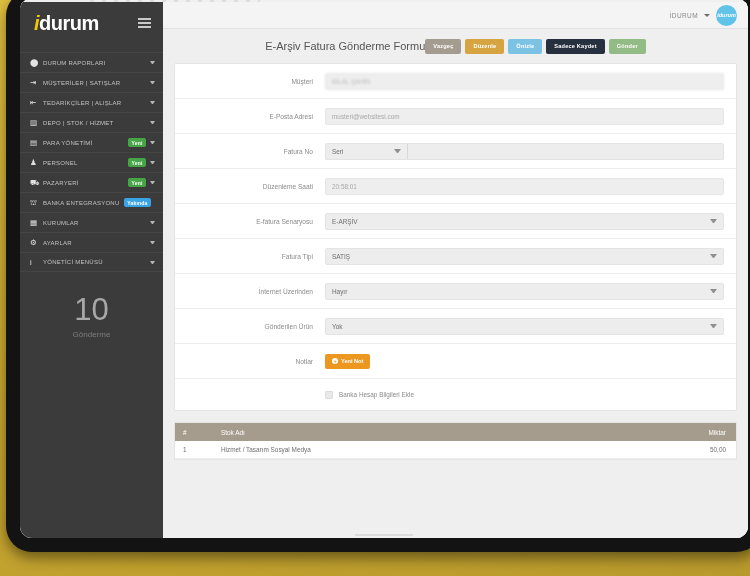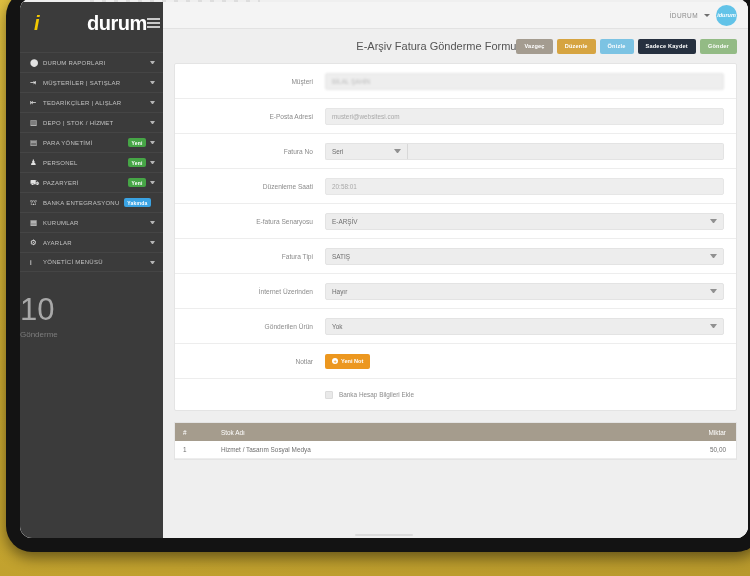--- a/index.html
+++ b/index.html
@@ -63,21 +63,21 @@
   }
   .brand-row {
     height: 42px;
     display: flex; align-items: center;
     justify-content: space-between;
     padding: 0 12px 0 14px;
     background: #3b3b3b;
   }
   .brand { font-size: 20px; font-weight: bold; letter-spacing: -.5px; }
   .brand .i { color: #f2c800; font-style: italic; }
-  .brand .rest { color: #ffffff; margin-left: 48px; }
+  .brand .rest { color: #ffffff; }
   .hamburger { display: flex; flex-direction: column; gap: 2.5px; cursor: pointer; }
   .hamburger span { display: block; width: 13px; height: 1.7px; background: #c9c9c9; }
 
   .nav { margin-top: 8px; }
   .nav-item {
     height: 20px;
     display: flex; align-items: center;
     padding: 0 8px 0 10px;
     font-size: 6px;
     letter-spacing: .25px;
@@ -105,21 +105,21 @@
   .caret-down {
     width: 0; height: 0; flex: 0 0 5px;
     border-left: 2.6px solid transparent;
     border-right: 2.6px solid transparent;
     border-top: 3px solid #b5b5b5;
   }
 
   .date-panel {
     flex: 1 1 auto;
     padding-top: 22px;
-    text-align: left;
+    text-align: center;
     color: #8e8e8e;
   }
   .date-day { font-size: 31px; color: #a8a8a8; line-height: 1; font-weight: normal; }
   .date-month { font-size: 13px; color: #a0a0a0; margin-top: 4px; }
   .date-weekday { font-size: 8px; color: #7d7d7d; margin-top: 5px; }
 
   
   #main {
     flex: 1 1 auto;
     background: #efefef;
@@ -145,21 +145,21 @@
   .avatar {
     width: 21px; height: 21px; border-radius: 50%;
     background: #62c3e8;
     color: #ffffff; font-size: 5.5px;
     display: flex; align-items: center; justify-content: center;
     font-style: italic; font-weight: bold;
   }
 
   #page-head {
     height: 34px;
-    display: flex; align-items: center; justify-content: flex-end;
+    display: flex; align-items: center; justify-content: center;
     padding: 0 11px 0 11px;
   }
   #page-title { font-size: 11px; color: #555555; }
   .btn-row { display: flex; gap: 4px; }
   .btn {
     font-size: 5.6px; font-weight: bold;
     color: #ffffff;
     padding: 4.5px 8px;
     border-radius: 2px;
     border: none;

